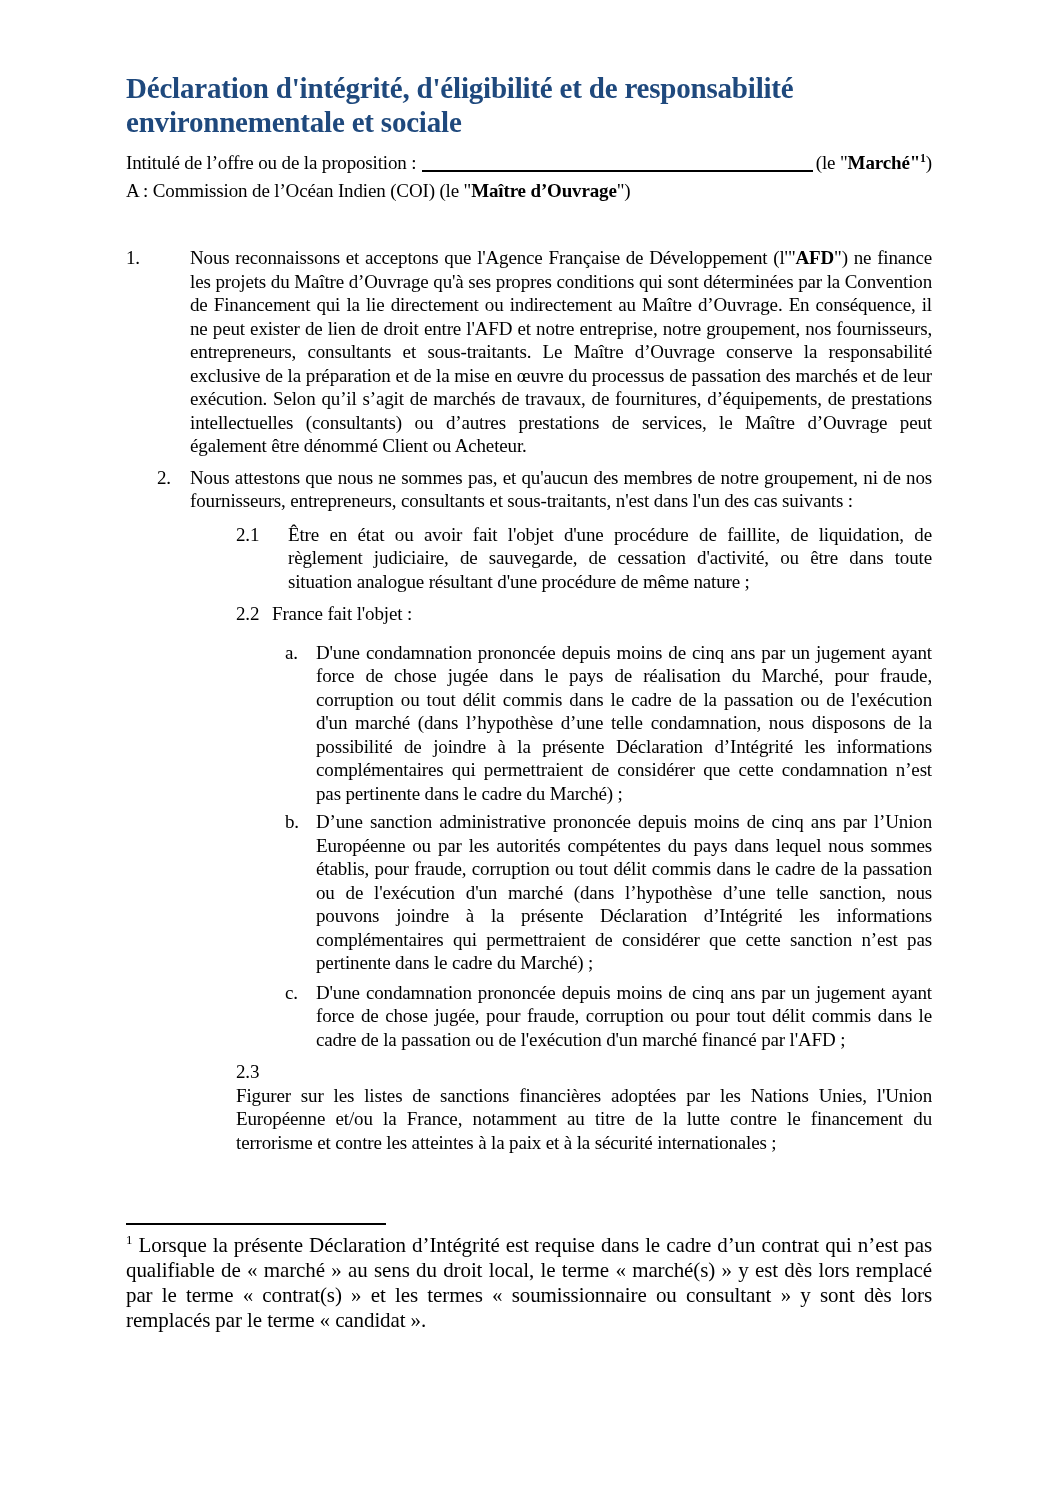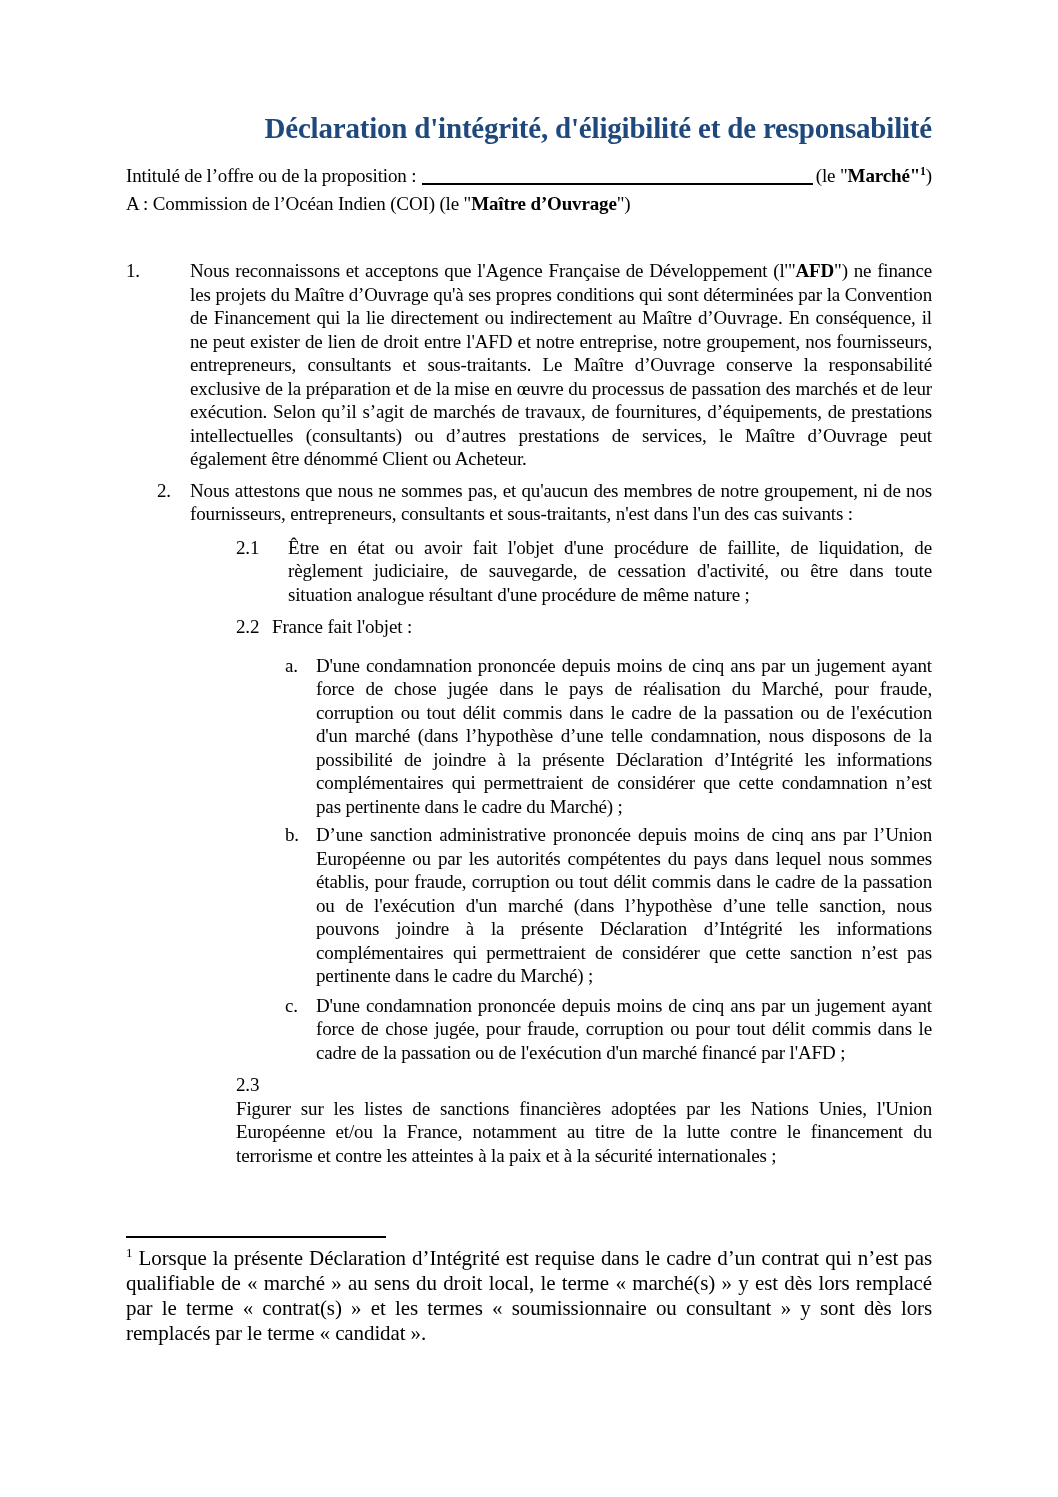--- a/index.html
+++ b/index.html
@@ -3,26 +3,26 @@
 <meta charset="utf-8">
 <style>
   html,body{margin:0;padding:0;}
   body{
     width:1058px;height:1497px;background:#ffffff;position:relative;
     font-family:"Liberation Serif","DejaVu Serif",serif;color:#000;
     overflow:hidden;
   }
   .page{position:absolute;left:126px;top:0;width:806px;}
   .doc-title{
-    margin-top:111px;text-align:right;color:#1f497d;
+    margin-top:71px;text-align:left;color:#1f497d;
     font-weight:700;font-size:29px;line-height:34px;letter-spacing:-0.2px;
   }
   .doc-title span{display:block;}
   .bodytext{font-size:19px;line-height:23.5px;letter-spacing:-0.15px;}
-  .row-intitule{display:flex;margin-top:19px;align-items:baseline;}
+  .row-intitule{display:flex;margin-top:12px;align-items:baseline;}
   .label-part{white-space:nowrap;}
   .blank{flex:1;border-bottom:2px solid #000;align-self:flex-end;margin:0 3px 3px 6px;height:0;min-width:40px;}
   .right-part{white-space:nowrap;}
   .row-recipient{margin-top:4px;}
   .item{display:flex;}
   .item .txt{flex:1;text-align:justify;}
   .mk{flex:none;}
   .l1 .mk{width:64px;box-sizing:border-box;}
   .l1b .mk{width:64px;box-sizing:border-box;padding-left:31px;}
   .l2{margin-left:110px;}
@@ -43,20 +43,21 @@
   sup.fn{font-weight:400;}
   b{font-weight:700;}
 </style>
 </head>
 <body>
 
 <div class="page">
 
   <div class="doc-title">
     <span>Déclaration d'intégrité, d'éligibilité et de responsabilité</span>
+    <span>environnementale et sociale</span>
   </div>
 
   <div class="row-intitule bodytext">
     <span class="label-part">Intitulé de l’offre ou de la proposition :</span>
     <span class="blank"></span>
     <span class="right-part"><span>(le "</span><b>Marché</b><b>"</b><sup>1</sup><span>)</span></span>
   </div>
 
   <div class="row-recipient bodytext"><span>A : Commission de l’Océan Indien (COI) (le "</span><b>Maître d’Ouvrage</b><span>")</span></div>
 

